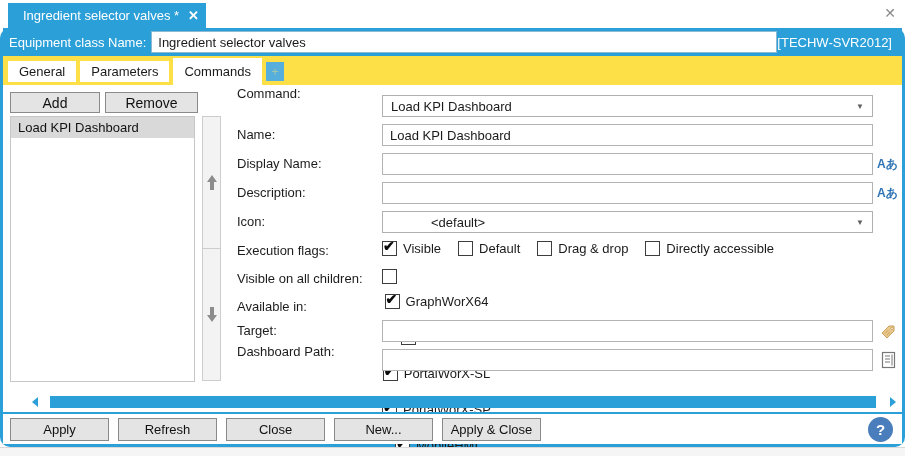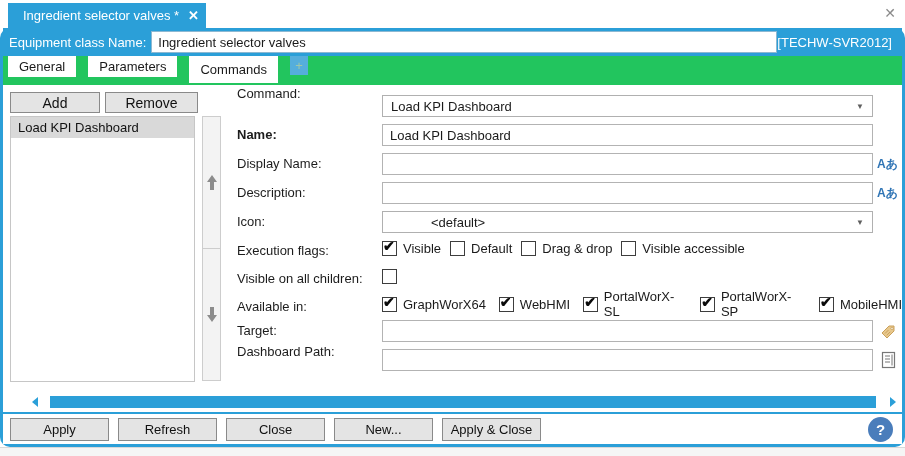--- a/index.html
+++ b/index.html
@@ -22,22 +22,22 @@
 
   
   .eq-bar { height:28px; background:#2B9FD8; display:flex; align-items:center;
             color:#fff; font-size:13px; padding:0 6px; }
   .eq-label { margin-right:5px; white-space:nowrap; }
   .eq-input { width:645px; height:22px; border:1px solid #8cb8d2; background:#fff;
               font-size:13px; padding:0 6px; color:#1a1a1a; font-family:"Liberation Sans",sans-serif; }
   .eq-server { margin-left:auto; margin-right:4px; white-space:nowrap; }
 
   
-  .tabstrip { height:29px; background:#22c55e; display:flex; align-items:flex-start;
-              padding-left:5px; gap:12px; }
+  .tabstrip { height:29px; background:#fde047; display:flex; align-items:flex-end;
+              padding-left:5px; gap:4px; }
   .tab { background:#fff; color:#1a1a1a; font-size:13px; height:21px; line-height:21px;
          padding:0 11px; margin-bottom:3px; cursor:pointer; }
   .tab.active { height:27px; line-height:27px; margin-bottom:0; }
   .tab.add { width:18px; height:19px; line-height:19px; padding:0; text-align:center;
              margin-bottom:4px; background:#55AEDC; color:#9fc7a9; font-size:13px; }
 
   
   .content { position:relative; height:305px; background:#fff; }
 
   .btn { position:absolute; background:#E4E4E4; border:1px solid #8a8a8a; font-size:14px;
@@ -49,35 +49,35 @@
              border:1px solid #c6c6c6; background:#fff; }
   .list-item { height:21px; line-height:21px; padding-left:7px; font-size:13px; color:#111; cursor:pointer; }
   .list-item.selected { background:#D9D9D9; }
 
   .reorder { position:absolute; left:199px; top:31px; width:19px; height:266px; }
   .arrow-btn { width:19px; height:133px; background:#F3F3F3; border:1px solid #cdcdcd;
                display:flex; align-items:center; justify-content:center; cursor:pointer; }
   .arrow-btn + .arrow-btn { margin-top:-1px; }
 
   .flabel { position:absolute; left:234px; font-size:13px; color:#1c1c1c; white-space:nowrap; }
-  .flabel.bold { font-weight:bold; }
+  .flabel.bold { font-weight:normal; }
 
   .finput { position:absolute; left:379px; width:491px; height:22px;
             border:1px solid #b3b3b3; font-size:13px; padding:0 7px; color:#1a1a1a;
             font-family:"Liberation Sans",sans-serif; background:#fff; }
 
   .combo { position:absolute; left:379px; width:491px; height:22px; border:1px solid #b0b0b0;
            background:#fff; display:flex; align-items:center; padding:0 8px; font-size:13px;
            color:#1a1a1a; cursor:pointer; }
   .combo .combo-arrow { margin-left:auto; font-size:8px; color:#5f5f5f; }
   .combo.indent .combo-text { padding-left:40px; }
 
   .check-row { position:absolute; left:379px; height:20px; display:flex; align-items:center; }
-  .check-row.exec { gap:9px; }
-  .check-row.avail { gap:13px; }
+  .check-row.exec { gap:17px; }
+  .check-row.avail { gap:21px;flex-direction:column; }
   .check-item { display:flex; align-items:center; gap:6px; font-size:13px; color:#1a1a1a; cursor:pointer; }
   .cb { width:15px; height:15px; border:1.5px solid #3d3d3d; background:#fff;
         display:inline-block; position:relative; }
   .cb.checked::after { content:"✔"; position:absolute; left:0px; top:-4px;
                        font-size:14px; font-weight:bold; color:#0a0a0a; }
 
   .lang-icon { position:absolute; left:874px; width:24px; font-size:12px; font-weight:bold;
                color:#2E74B5; cursor:pointer; }
   .side-icon { position:absolute; left:875px; width:20px; height:22px; display:flex;
                align-items:center; justify-content:center; cursor:pointer; }
@@ -194,21 +194,21 @@
         <label class="check-item">
           <span class="cb"></span>
           <span>Default</span>
         </label>
         <label class="check-item">
           <span class="cb"></span>
           <span>Drag &amp; drop</span>
         </label>
         <label class="check-item">
           <span class="cb"></span>
-          <span>Visible accessible</span>
+          <span>Directly accessible</span>
         </label>
       </div>
 
       <span class="flabel" style="top:186px">Visible on all children:</span>
       <div class="check-row" style="top:181px">
         <label class="check-item">
           <span class="cb"></span>
         </label>
       </div>
 

